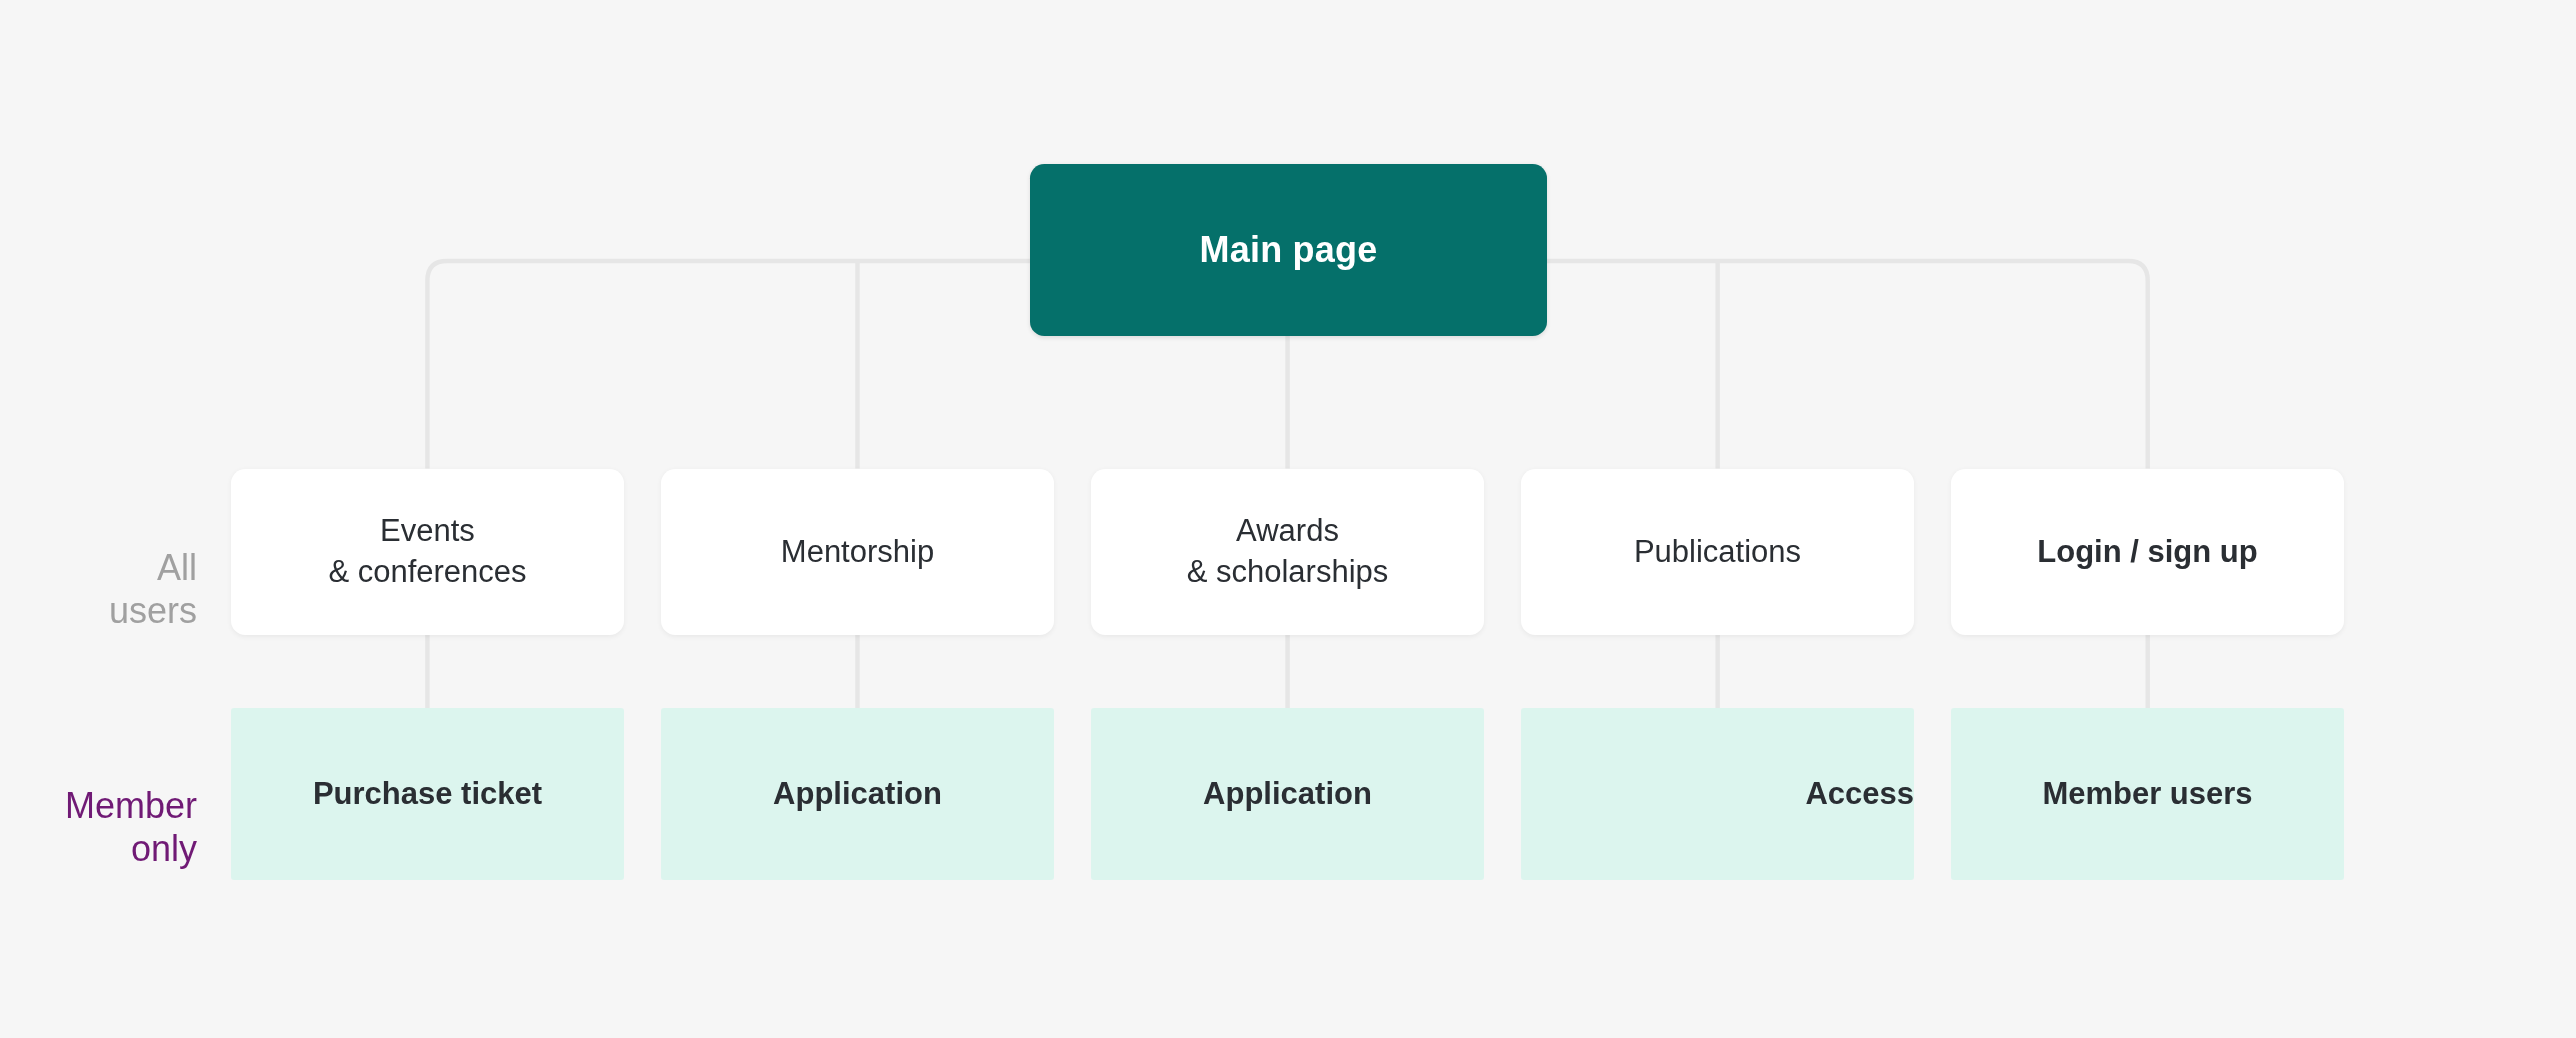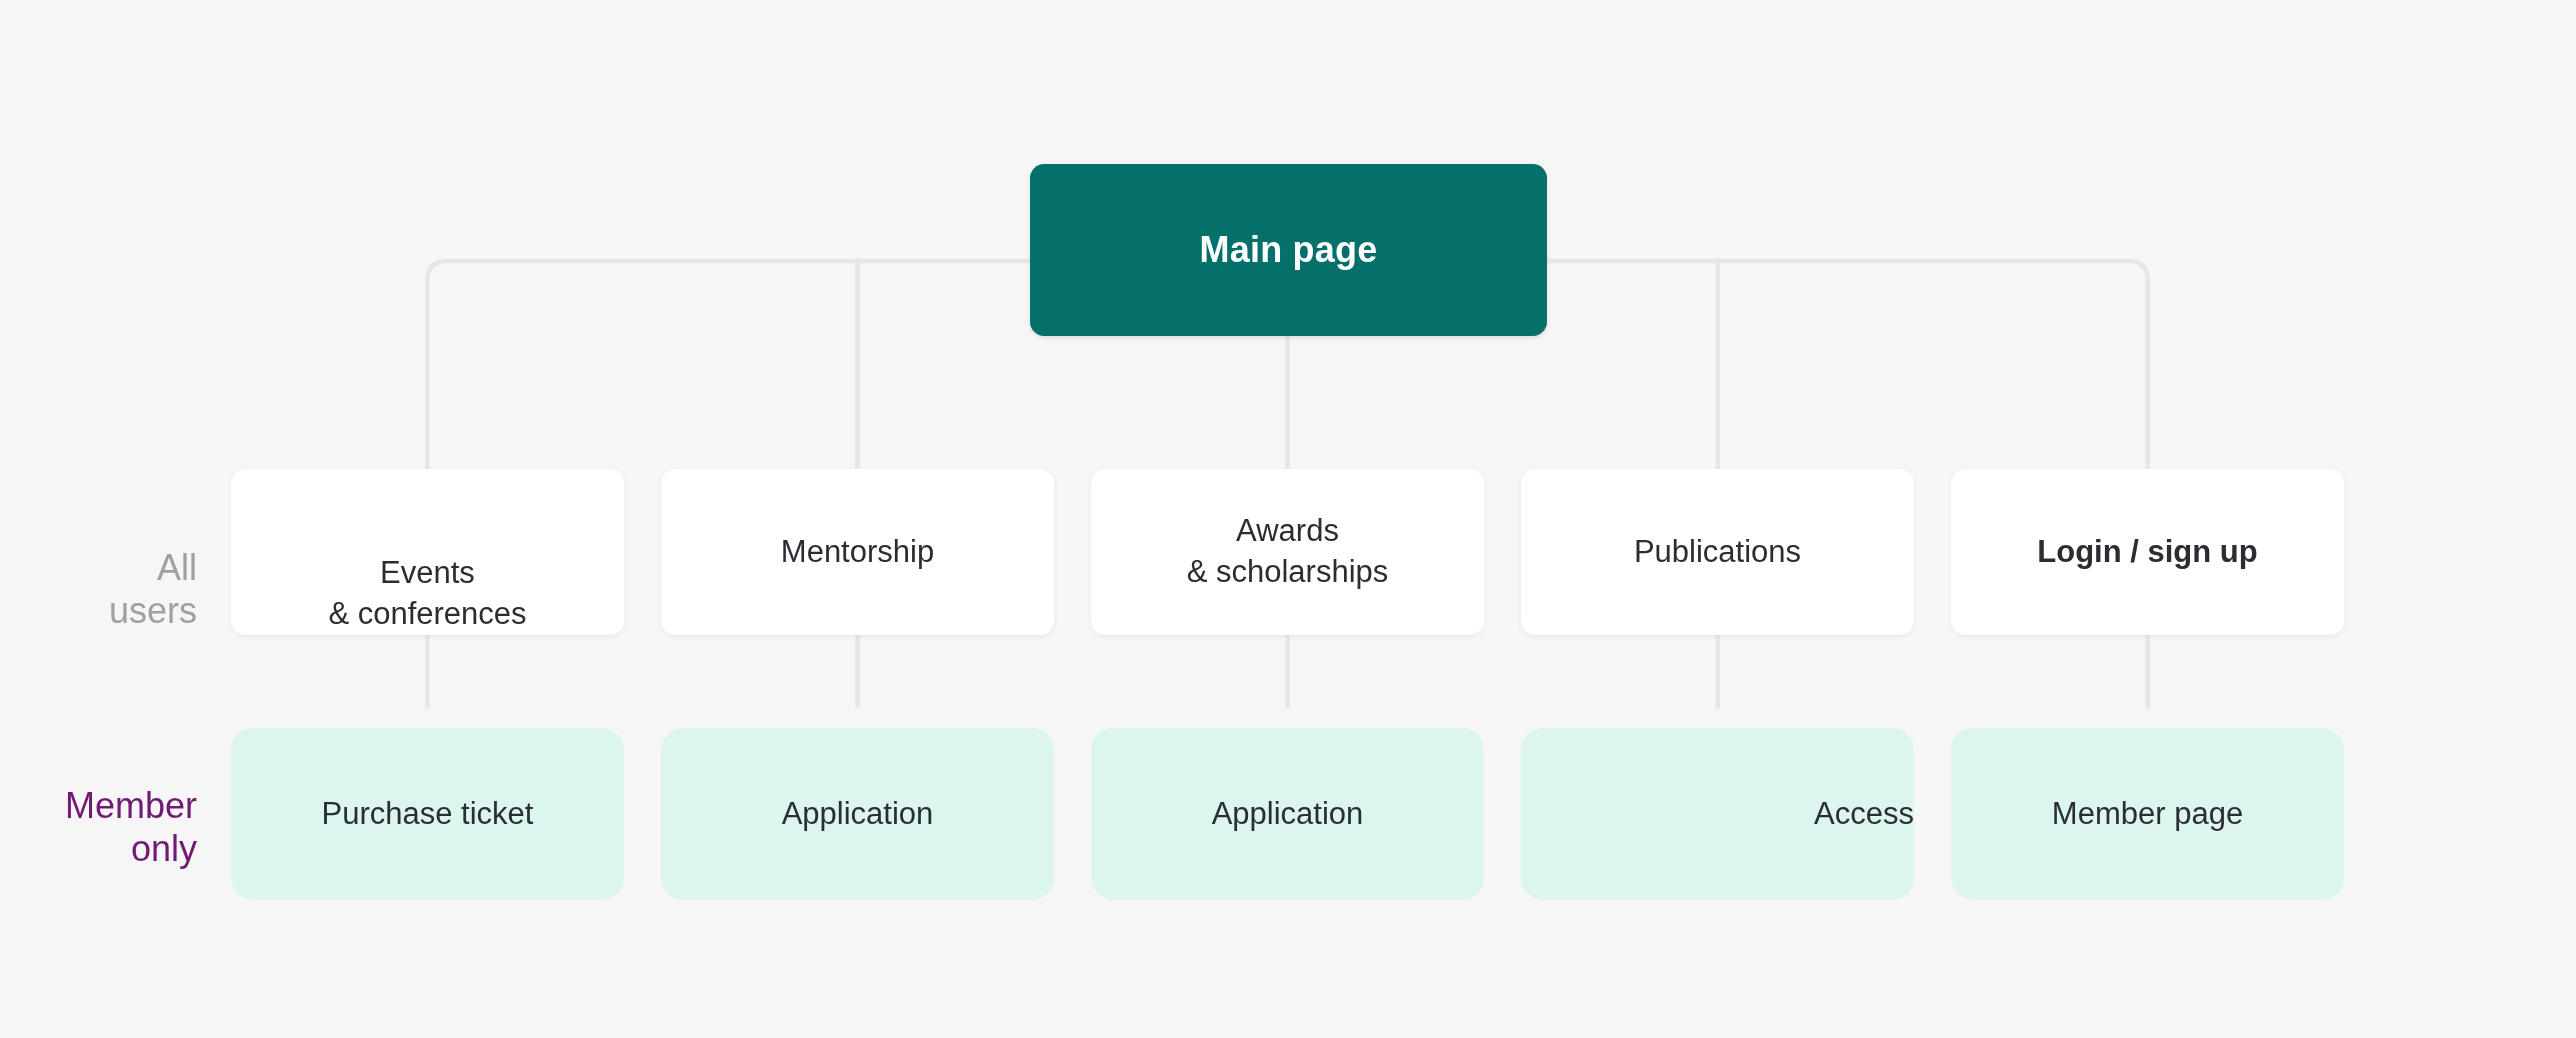--- a/index.html
+++ b/index.html
@@ -60,24 +60,23 @@
     font-size: 31px;
     font-weight: normal;
     line-height: 1.32;
     box-shadow: 0 1.8px 5.4px rgba(0,0,0,0.055);
   }
 
   .node-level2 {
     background: #DCF5EE;
     color: #2A2E33;
     font-size: 31px;
-    font-weight: normal;
+    font-weight: bold;
     line-height: 1.32;
-    border-radius: 22px;
-    margin-top: 20px;
+    border-radius: 3px;
   }
 
   .node-label {
     display: block;
     white-space: pre-line;
   }
 
   
   .row-label {
     position: absolute;
@@ -125,21 +124,21 @@
   <div class="row-label row-label-all" style="left:18px; top:505px; width:179px;">
     <span>All
 users</span>
   </div>
 
   <div class="row-label row-label-member" style="left:18px; top:743px; width:179px;">
     <span>Member
 only</span>
   </div>
 
-  <div class="node node-level1" style="left:231px; top:469px; width:393px; height:166px;align-items:flex-end;">
+  <div class="node node-level1" style="left:231px; top:469px; width:393px; height:166px;">
     <span class="node-label">Events
 &amp; conferences</span>
   </div>
 
   <div class="node node-level1" style="left:1091px; top:469px; width:393px; height:166px;">
     <span class="node-label">Awards
 &amp; scholarships</span>
   </div>
 
   <div class="node node-level1" style="left:661px; top:469px; width:393px; height:166px;">
@@ -164,17 +163,17 @@
 
   <div class="node node-level2" style="left:1091px; top:708px; width:393px; height:172px;">
     <span class="node-label">Application</span>
   </div>
 
   <div class="node node-level2" style="left:1521px; top:708px; width:393px; height:172px;justify-content:flex-end;">
     <span class="node-label">Access</span>
   </div>
 
   <div class="node node-level2" style="left:1951px; top:708px; width:393px; height:172px;">
-    <span class="node-label">Member page</span>
+    <span class="node-label">Member users</span>
   </div>
 
 </div>
 
 
 </body></html>

